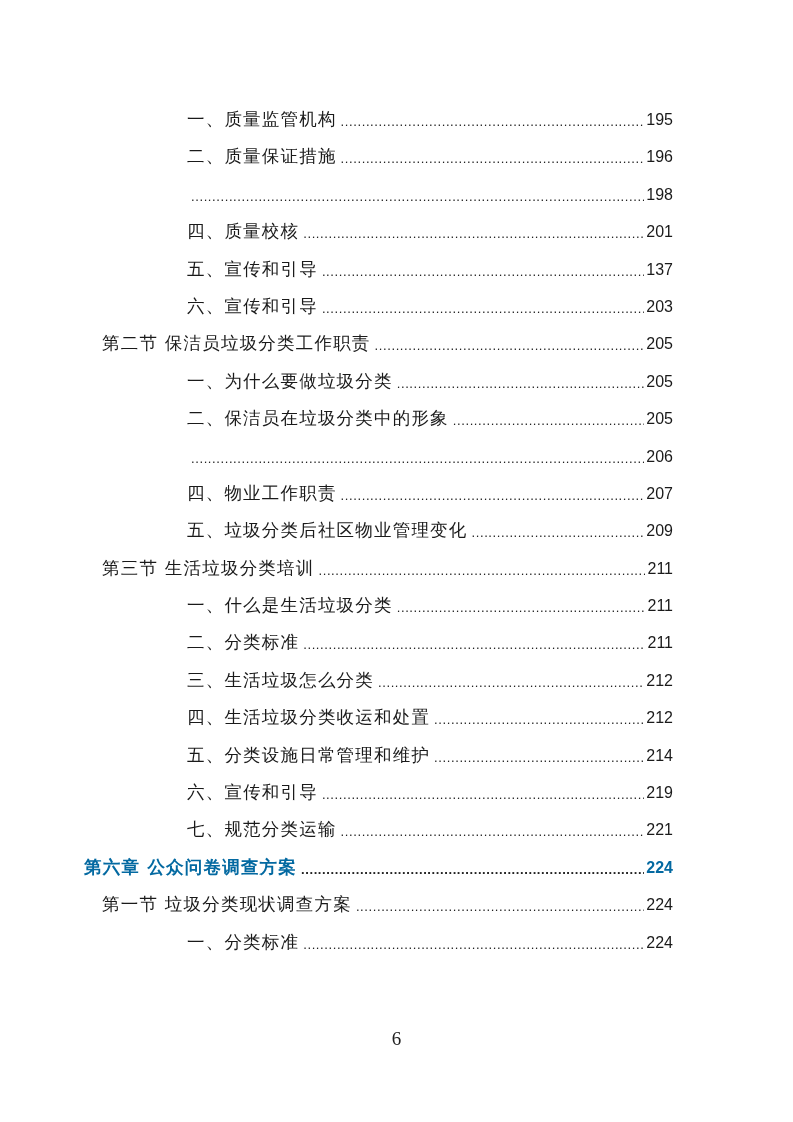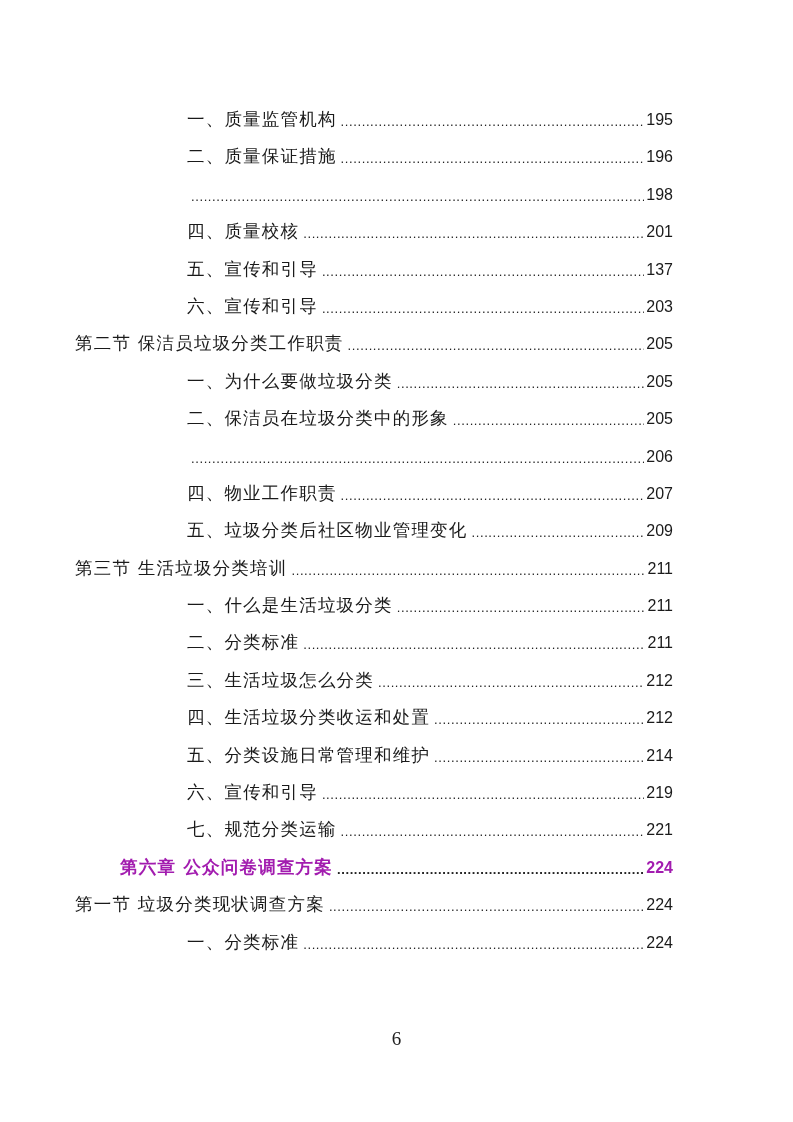--- a/index.html
+++ b/index.html
@@ -1,22 +1,22 @@
 <!DOCTYPE html>
 <html><head>
 <meta charset="utf-8">
 <style>
   html, body { margin: 0; padding: 0; background: #ffffff; }
   body { width: 793px; height: 1122px; position: relative; overflow: hidden;
          font-family: "DejaVu Sans", "Liberation Sans", sans-serif; color: #1a1a1a; }
   .toc { position: absolute; left: 0; top: 101px; width: 793px; }
   .row { position: relative; height: 37.4px; display: flex; align-items: center;
          font-size: 17.5px; line-height: 37.4px; white-space: nowrap; }
-  .row.l0 { padding-left: 120px; font-weight: bold; color: #a21caf; }
-  .row.l1 { padding-left: 75px; }
+  .row.l0 { padding-left: 84px; font-weight: bold; color: #0369a1; }
+  .row.l1 { padding-left: 102px; }
   .row.l2 { padding-left: 187px; }
   .row .title { flex: 0 0 auto; letter-spacing: 1.2px; }
   .row .leader { flex: 1 1 auto; overflow: hidden; height: 37.4px; margin: 0 2px 0 4px;
                  font-family: "Liberation Sans", sans-serif; font-size: 13px; letter-spacing: 0.6px;
                  color: #222; position: relative; top: 2px; }
   .row .leader::before { content: "......................................................................................................................................................................................................"; }
   .row .page { flex: 0 0 auto; font-family: "Liberation Sans", sans-serif; font-size: 16px; }
   .row.l0 .page { font-weight: bold; }
   .row { width: 673px; box-sizing: border-box; }
   .footer { position: absolute; top: 1028px; left: 0; width: 793px; text-align: center;

